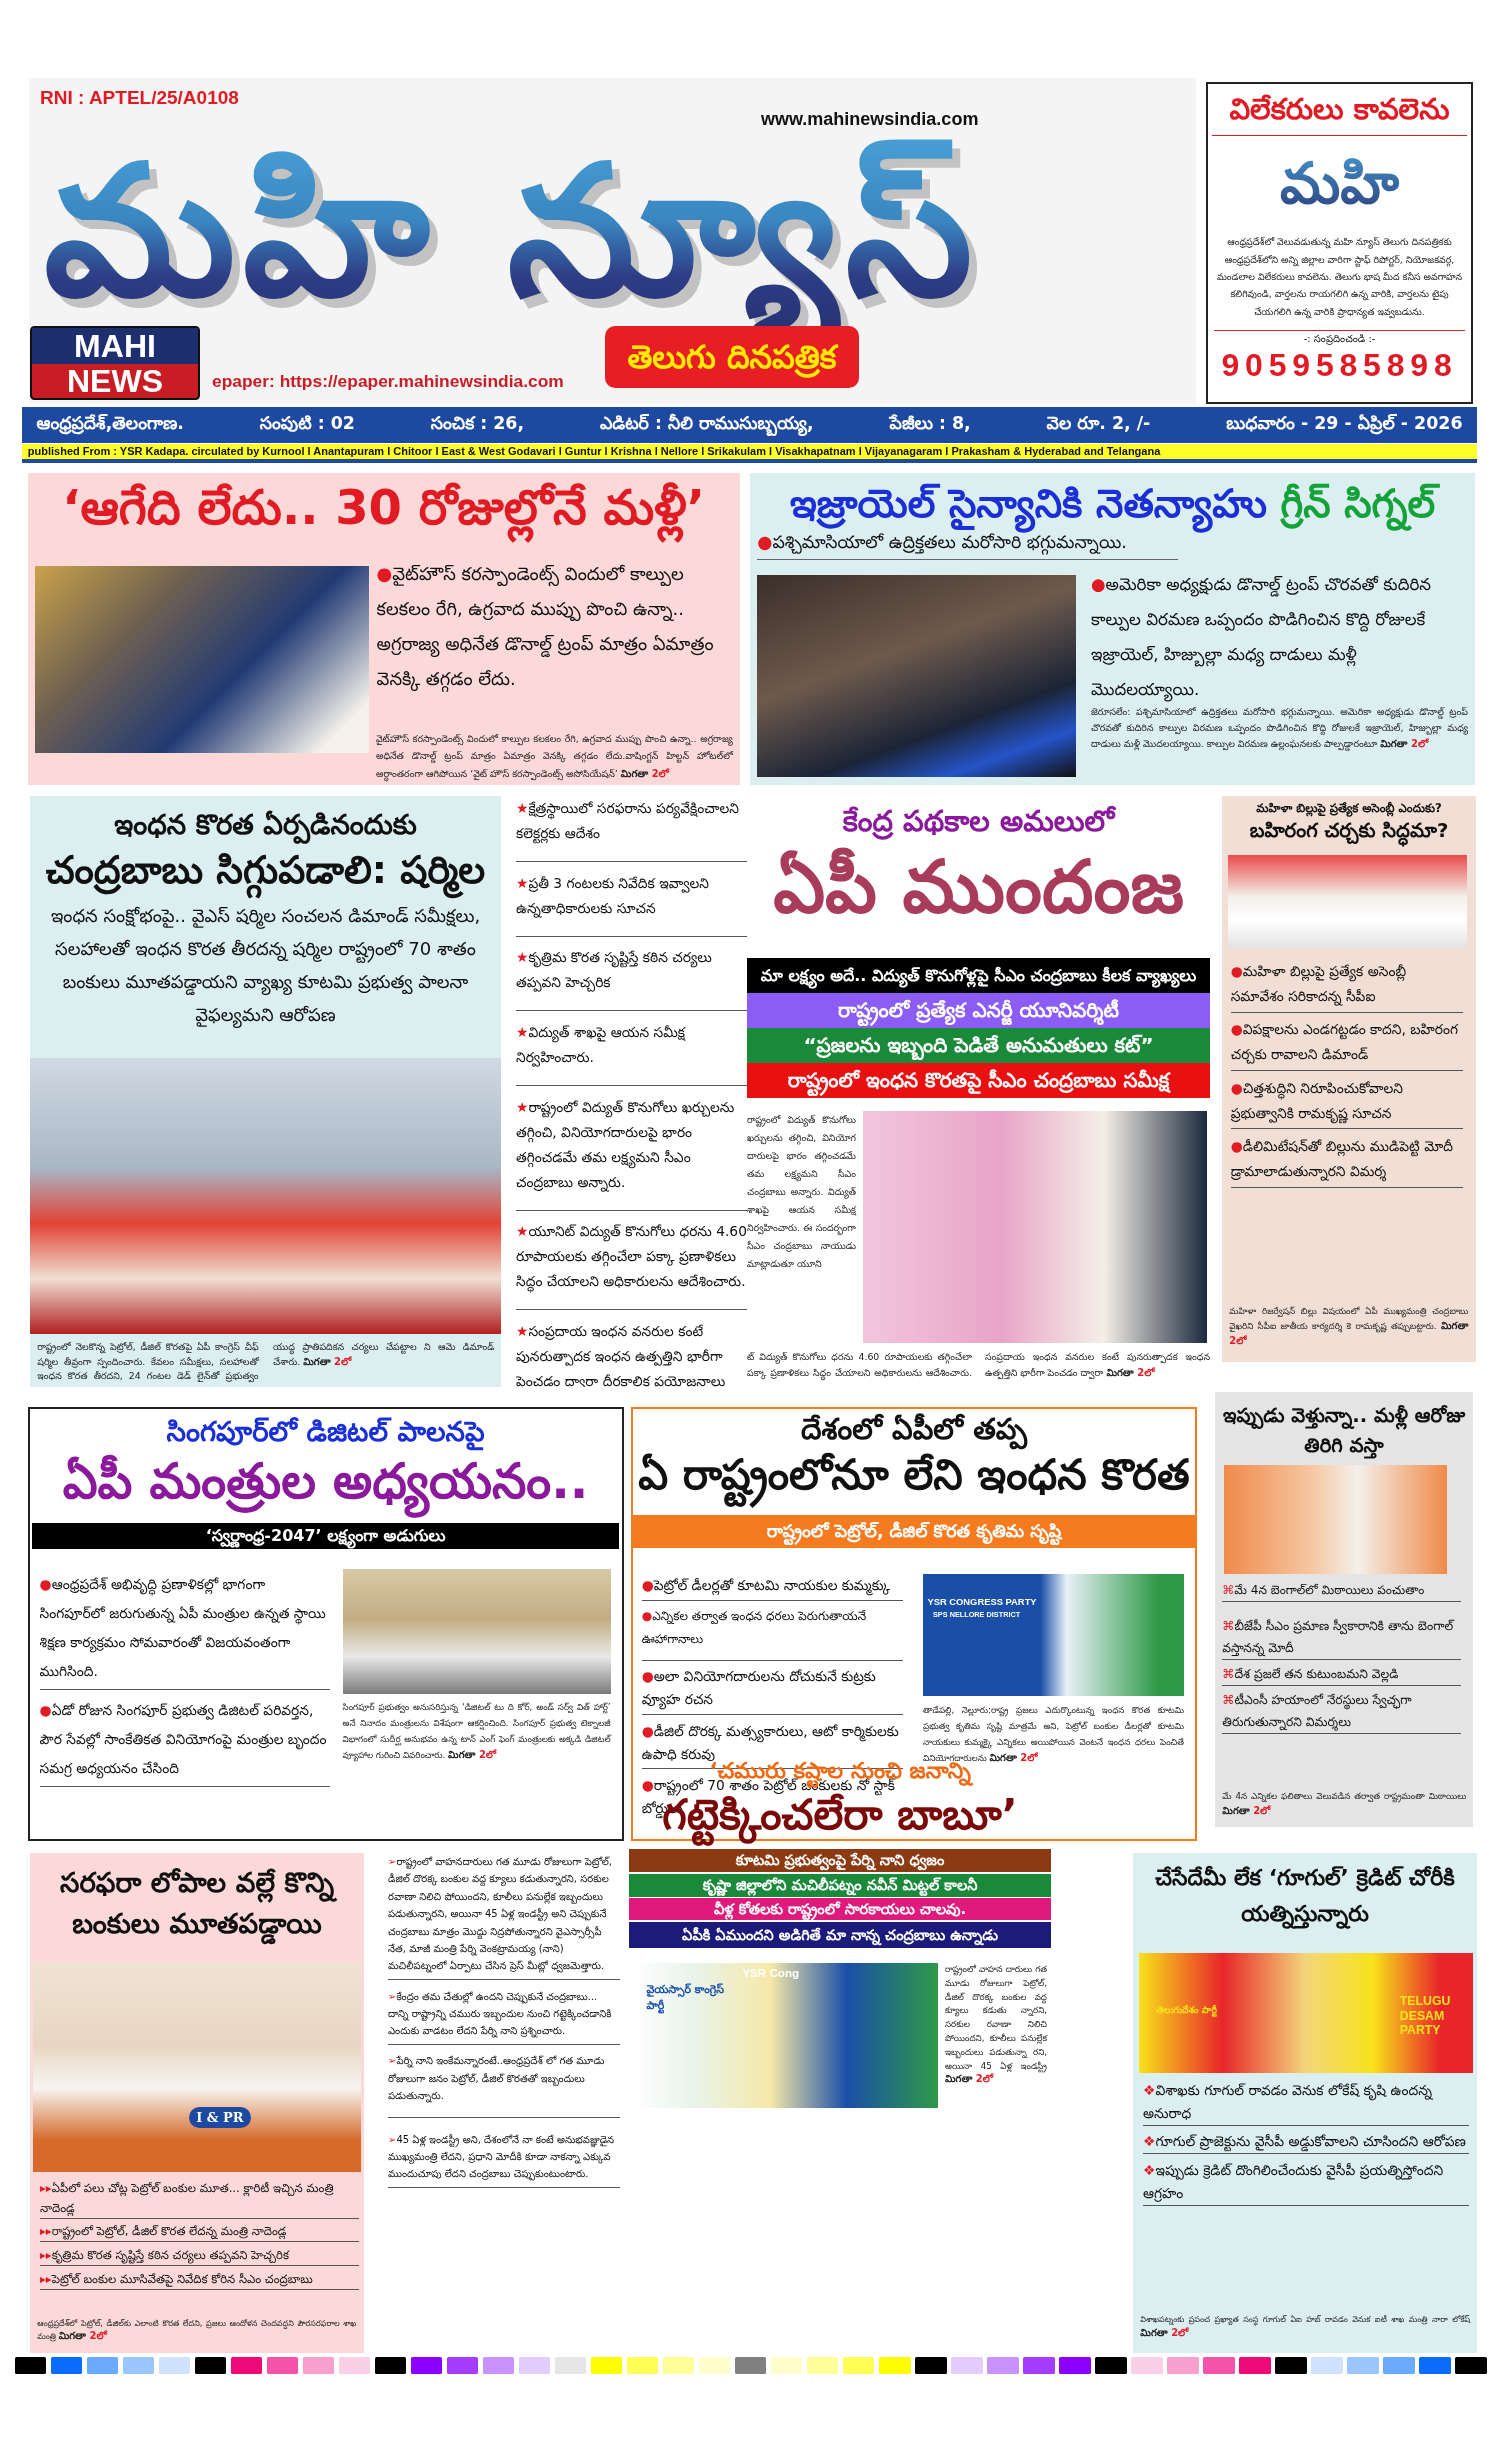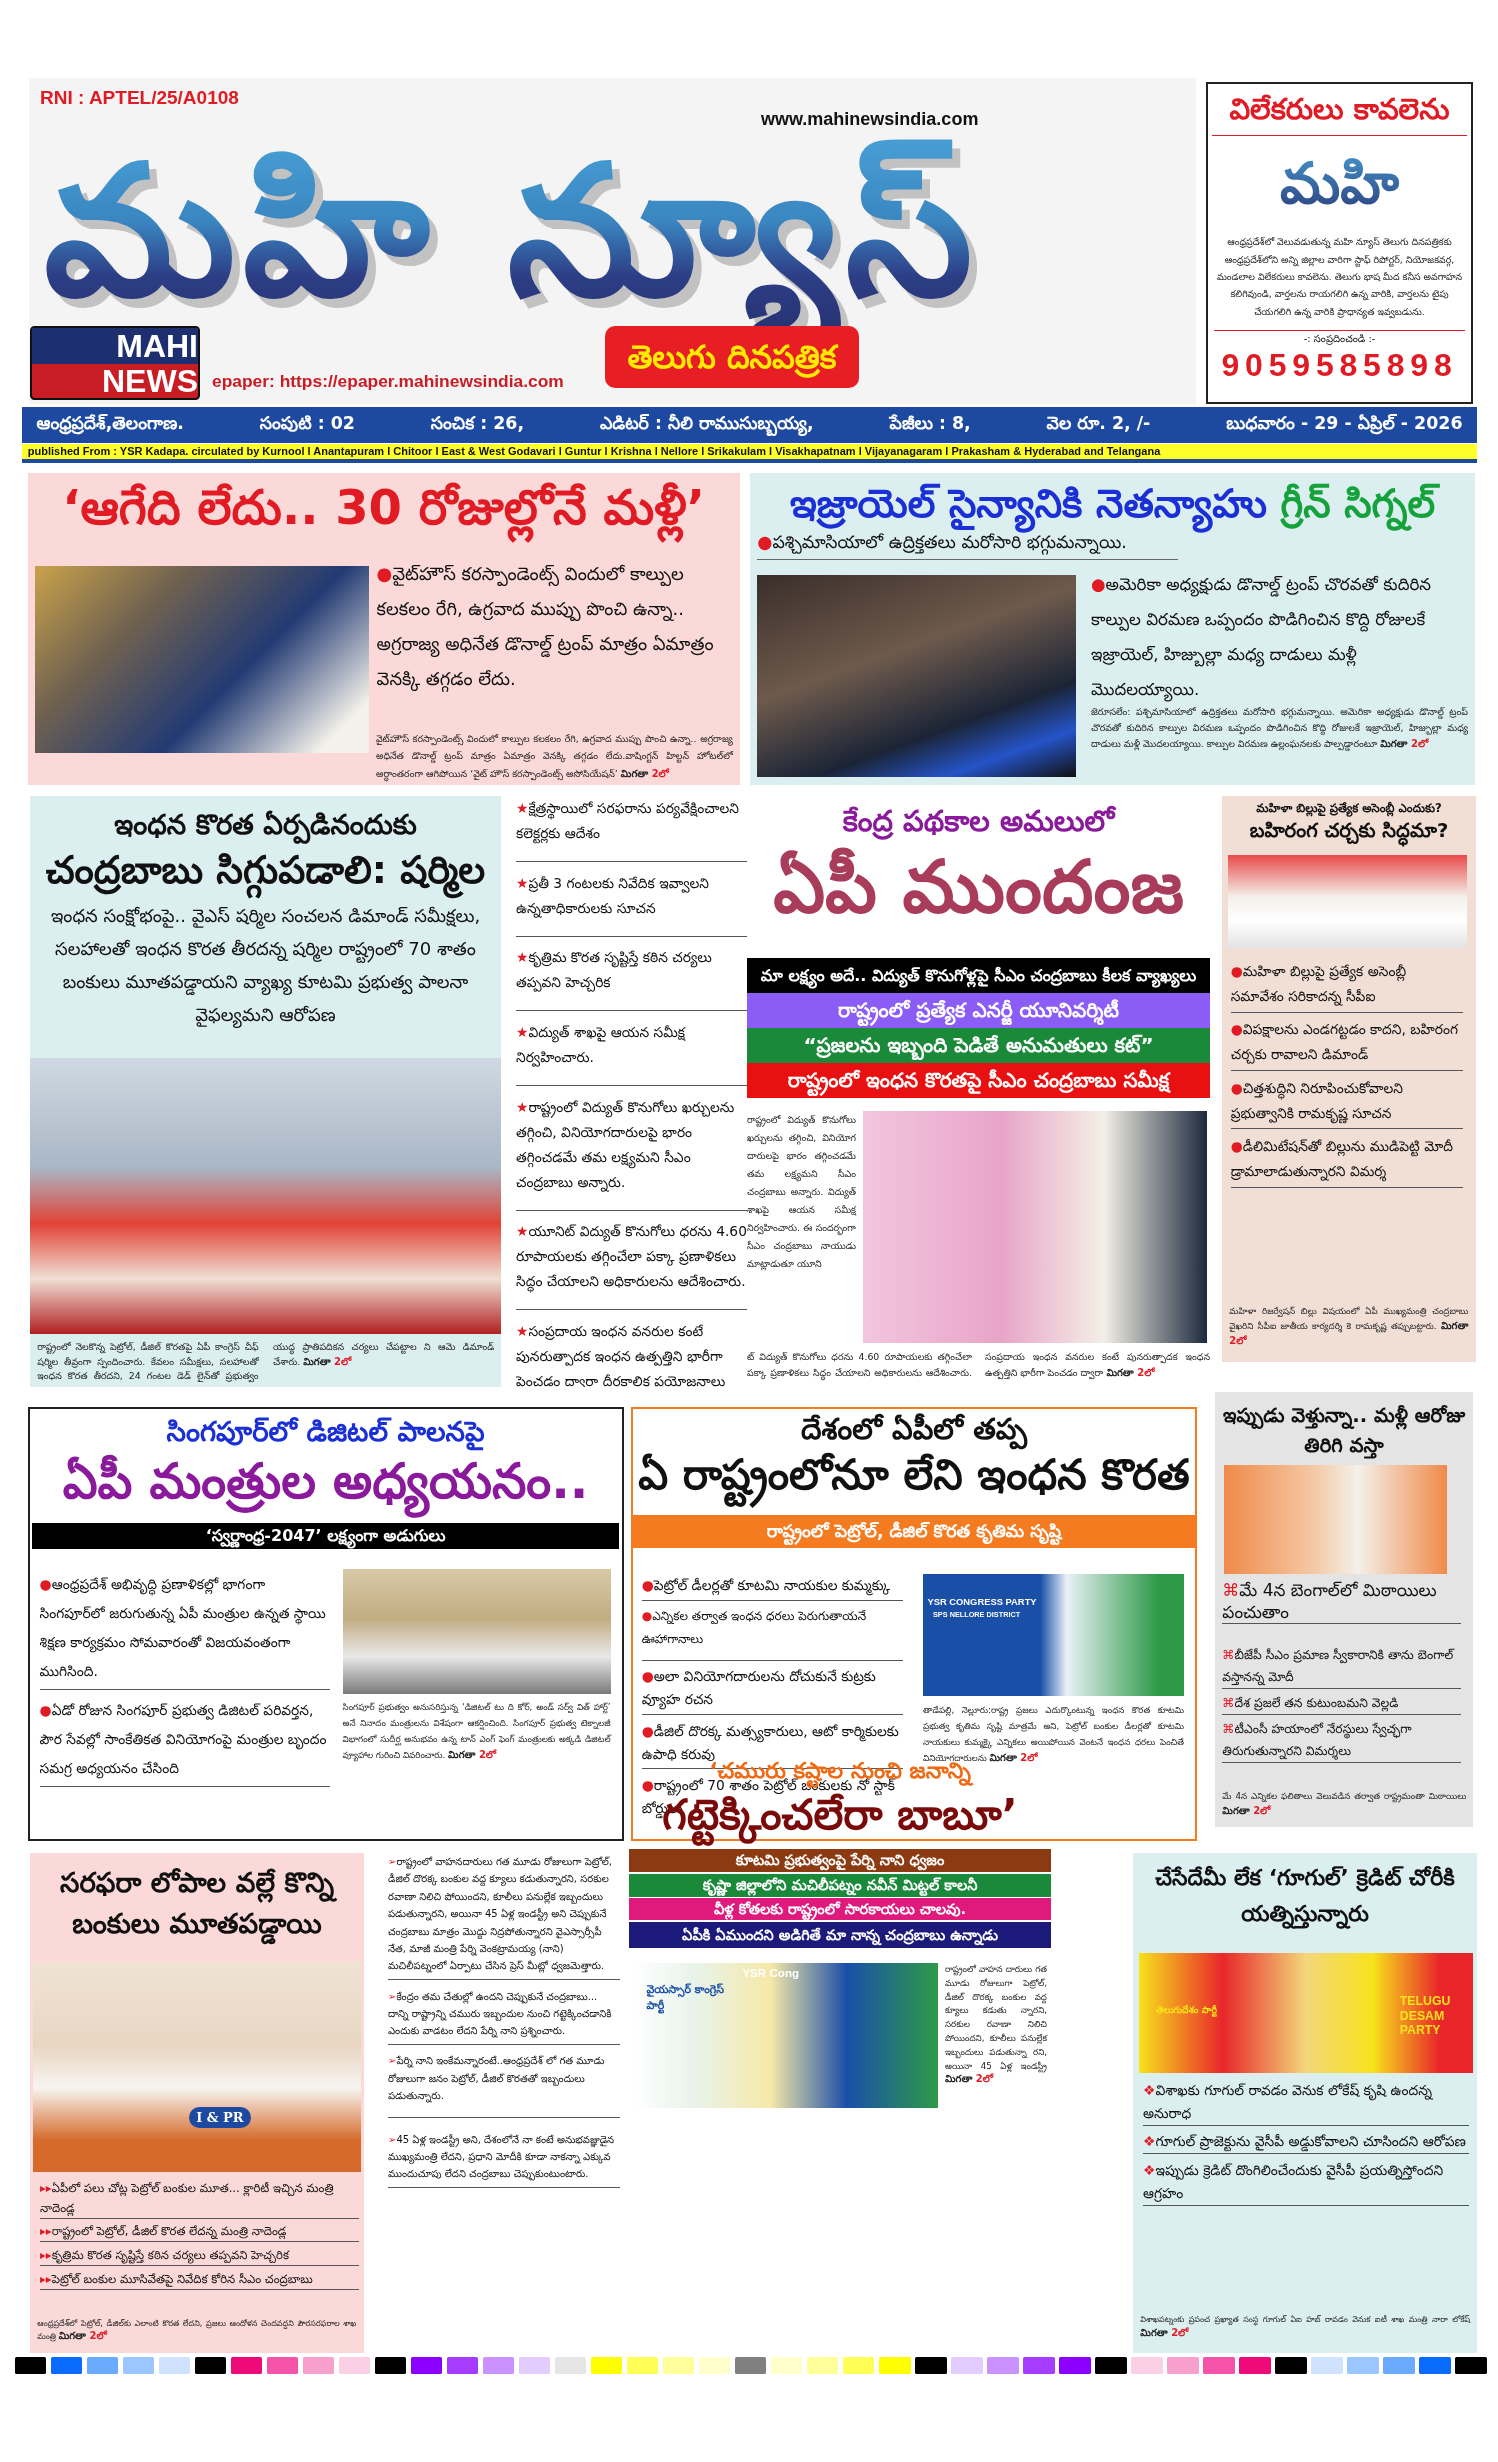--- a/index.html
+++ b/index.html
@@ -7,21 +7,21 @@
 body{font-family:"DejaVu Sans",sans-serif;color:#111;position:relative}
 .abs{position:absolute}
 
 #mast{left:29px;top:78px;width:1167px;height:326px;background:#f4f4f4}
 .rni{left:40px;top:87px;font:bold 19px "Liberation Sans",sans-serif;color:#e01b24}
 .site{left:761px;top:109px;font:bold 18px "Liberation Sans",sans-serif;color:#111}
 .logo-big{left:44px;top:123px;width:1146px;height:218px;font:900 181px "DejaVu Sans",sans-serif;letter-spacing:7.3px;line-height:218px;
  background:linear-gradient(#4aa3d8 0%,#3a86c1 45%,#2d3e86 70%,#26306f 100%);-webkit-background-clip:text;background-clip:text;color:transparent;
  text-shadow:none;white-space:nowrap}
 .logo-shadow{left:52px;top:132px;width:1146px;height:218px;font:900 181px "DejaVu Sans",sans-serif;letter-spacing:7.3px;line-height:218px;color:#9a9a9a;white-space:nowrap;opacity:.55}
-.mahibadge{left:30px;top:326px;width:170px;height:74px;background:#c81d25;border:2.2px solid #111;border-radius:4.4px;color:#fff;text-align:right;font:900 32px/35px "Liberation Sans",sans-serif}
+.mahibadge{left:30px;top:326px;width:170px;height:74px;background:#c81d25;border:2.2px solid #111;border-radius:4.4px;color:#fff;text-align:center;font:900 32px/35px "Liberation Sans",sans-serif}
 .mahibadge .top{background:#1d2f6f;display:block;height:36px;line-height:36px}
 .epaper{left:212px;top:371px;font:bold 17.4px "Liberation Sans",sans-serif;color:#c81d25}
 .teluguday{left:605px;top:326px;width:254px;height:62px;background:#e81e25;border-radius:10px;color:#ffea00;font:bold 32px/62px "DejaVu Sans",sans-serif;text-align:center}
 
 #ad{left:1206px;top:82px;width:267px;height:322px;border:2.2px solid #222;background:#fff}
 #ad .h{color:#e01b24;font:900 29px/51px "DejaVu Sans",sans-serif;text-align:center;border-bottom:1.5px solid #e01b24;margin:0 4.4px}
 #ad .mini{margin:4.4px auto 0;width:247px;height:87px;font:900 57px/87px "DejaVu Sans",sans-serif;text-align:center;background:linear-gradient(#4aa3d8,#26306f);-webkit-background-clip:text;background-clip:text;color:transparent}
 #ad .body{font:9.4px/17.4px "DejaVu Sans",sans-serif;text-align:center;padding:5.8px 7.3px;color:#222}
 #ad .contact{font:10px "DejaVu Sans",sans-serif;text-align:center;border-top:1.5px solid #e01b24;margin:4.4px 5.8px 0;padding-top:1.5px}
 #ad .phone{color:#e01b24;font:900 32px/36px "Liberation Sans",sans-serif;letter-spacing:5.8px;text-align:center}
@@ -197,21 +197,21 @@
   <div class="abs para" style="left:290px;top:293px;width:261px;font-size:8.7px;line-height:16px">
     <span>తాడేపల్లి, నెల్లూరు:రాష్ట్ర ప్రజలు ఎదుర్కొంటున్న ఇంధన కొరత కూటమి ప్రభుత్వ కృతిమ సృష్టి మాత్రమే అని, పెట్రోల్ బంకుల డీలర్లతో కూటమి నాయకులు కుమ్మక్కై ఎన్నికలు అయిపోయిన వెంటనే ఇంధన ధరలు పెంచితే వినియోగదారులను</span>
     <span class="more"><span>మిగతా</span> <b>2లో</b></span>
   </div>
 </div>
 
 <div class="box" style="left:1215px;top:1392px;width:258px;height:435px;background:#e4e4e4">
   <div class="hl" style="font-size:19.6px;line-height:30px;padding-top:8.7px">ఇప్పుడు వెళ్తున్నా.. మళ్లీ ఆరోజు తిరిగి వస్తా</div>
   <div class="ph" style="left:8.7px;top:73px;width:223px;height:109px;background:linear-gradient(90deg,#f08a4a,#f5c8a4 40%,#f4f0ea 60%,#f08a4a)"></div>
   <div class="abs" style="left:7.3px;top:187px;width:239px">
-    <div class="li" style="font-size:17px;line-height:22px;border-bottom:0.7px solid #555;margin-bottom:20px"><span class="m">⌘</span><span>మే 4న బెంగాల్‌లో మిఠాయిలు పంచుతాం</span></div>
+    <div class="li" style="font-size:12px;line-height:22px;border-bottom:0.7px solid #555;margin-bottom:13px"><span class="m">⌘</span><span>మే 4న బెంగాల్‌లో మిఠాయిలు పంచుతాం</span></div>
     <div class="li" style="font-size:12.3px;line-height:22px;border-bottom:0.7px solid #555;margin-bottom:2.9px"><span class="m">⌘</span><span>బీజేపీ సీఎం ప్రమాణ స్వీకారానికి తాను బెంగాల్ వస్తానన్న మోదీ</span></div>
     <div class="li" style="font-size:12.3px;line-height:22px;border-bottom:0.7px solid #555;margin-bottom:2.9px"><span class="m">⌘</span><span>దేశ ప్రజలే తన కుటుంబమని వెల్లడి</span></div>
     <div class="li" style="font-size:12.3px;line-height:22px;border-bottom:0.7px solid #555"><span class="m">⌘</span><span>టీఎంసీ హయాంలో నేరస్థులు స్వేచ్ఛగా తిరుగుతున్నారని విమర్శలు</span></div>
   </div>
   <div class="abs para" style="left:7.3px;top:397px;width:244px;font-size:8.7px;line-height:14.5px">
     <span>మే 4న ఎన్నికల ఫలితాలు వెలువడిన తర్వాత రాష్ట్రమంతా మిఠాయిలు</span>
     <span class="more"><span>మిగతా</span> <b>2లో</b></span>
   </div>
 </div>
 

